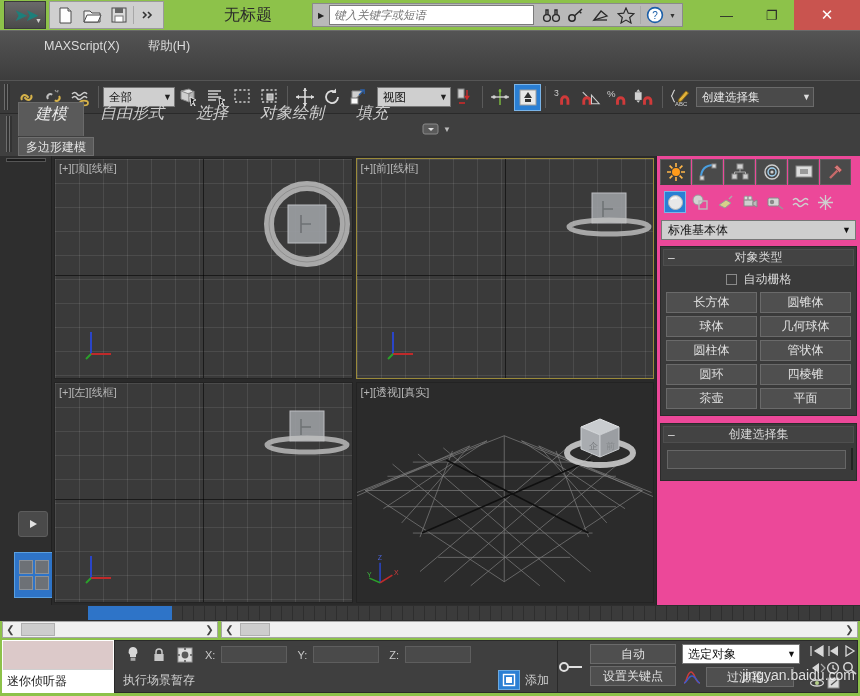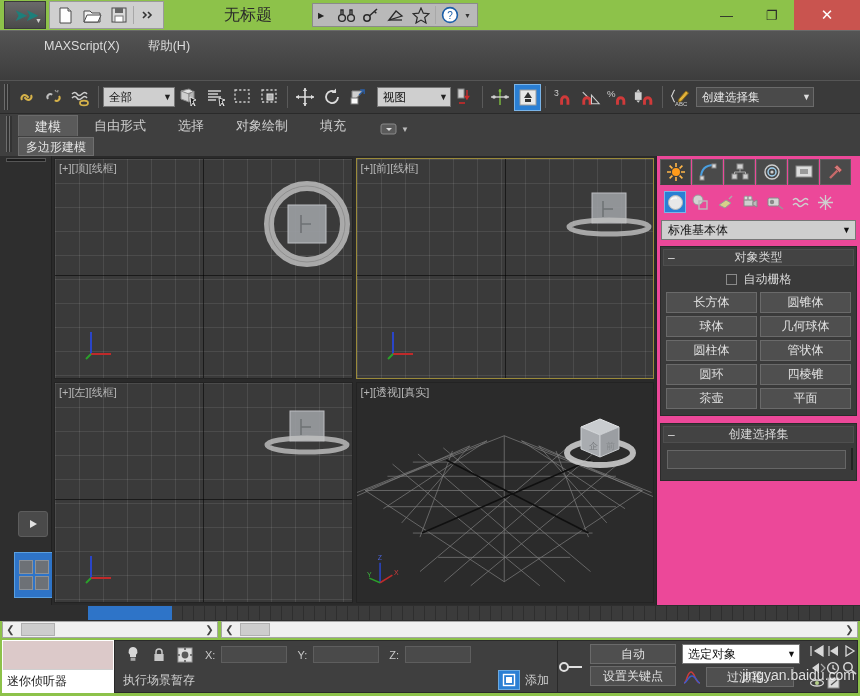--- a/index.html
+++ b/index.html
@@ -89,21 +89,21 @@
     height:20px; background:#cfcfcf; border:1px solid #777; color:#111;
     font-size:11.5px; display:flex; align-items:center; padding:0 2px 0 5px;
     justify-content:space-between;
   }
   .tcombo .cv { white-space:nowrap; }
   .tcombo .ca { font-size:9px; margin-left:6px; color:#222; }
 
   
   .ribbon { flex:0 0 42px; background:#3f3f3f; position:relative; }
   .ribtabs { display:flex; height:22px; align-items:flex-end; padding-left:18px; }
-  .ribtab { padding:0 16px; height:21px; line-height:21px; font-size:13px; color:#cfcfcf; white-space:nowrap;}
+  .ribtab { padding:0 16px; height:34px; line-height:21px; font-size:16px; color:#cfcfcf; white-space:nowrap;font-style:italic;}
   .ribtab.active { background:#5a5a5a; color:#e8e8e8; border:1px solid #6a6a6a; border-bottom:none;}
   .ribgrip { position:absolute; left:6px; top:2px; width:6px; height:36px;
     background:repeating-linear-gradient(90deg,#6d6d6d 0 1px,#333 1px 3px); }
   .ribpanel { display:flex; height:20px; align-items:center; padding-left:18px; }
   .ribpanelbtn { background:#5a5a5a; border:1px solid #6f6f6f; padding:1px 7px;
                  font-size:12px; color:#e2e2e2; height:19px; line-height:17px; }
   .ribdd { display:flex; align-items:center; margin-left:18px; gap:3px; }
 
   
   .body { flex:1 1 auto; display:flex; min-height:0; }
@@ -260,20 +260,21 @@
         <svg width="16" height="14" viewBox="0 0 16 14">
             <path d="M3 4l3 3-3 3M8 4l3 3-3 3" stroke="#333" stroke-width="1.6" fill="none"></path>
           </svg>
       </div>
     </div>
 
     <div class="doctitle">无标题</div>
 
     <div class="searchwrap">
       <div class="searcharrow">▶</div>
+      <input class="searchinput" placeholder="键入关键字或短语" style="">
       <div class="ticons">
         <div class="ticon">
           <svg width="19" height="16" viewBox="0 0 19 16">
               <circle cx="5" cy="11" r="3.4" fill="none" stroke="#2a2a2a" stroke-width="1.4"></circle>
               <circle cx="14" cy="11" r="3.4" fill="none" stroke="#2a2a2a" stroke-width="1.4"></circle>
               <path d="M4 8V3h2v5M13 8V3h2v5" fill="none" stroke="#2a2a2a" stroke-width="1.4"></path>
             </svg>
         </div>
         <div class="ticon">
           <svg width="18" height="16" viewBox="0 0 18 16">

